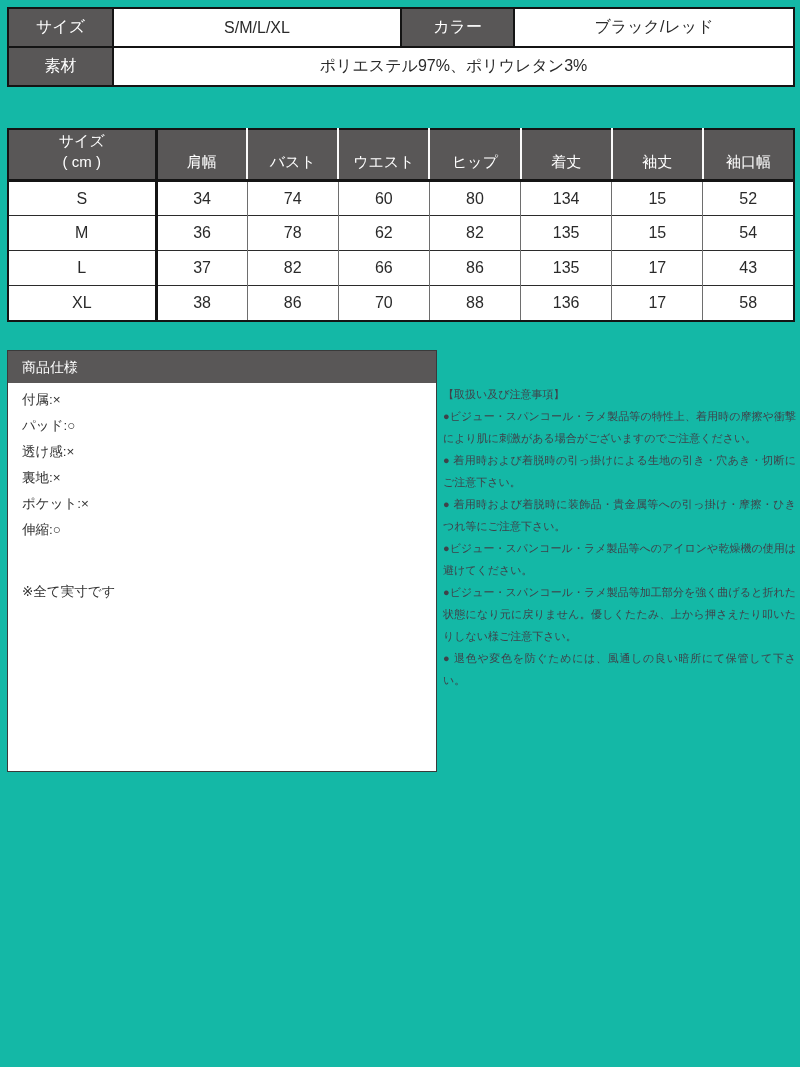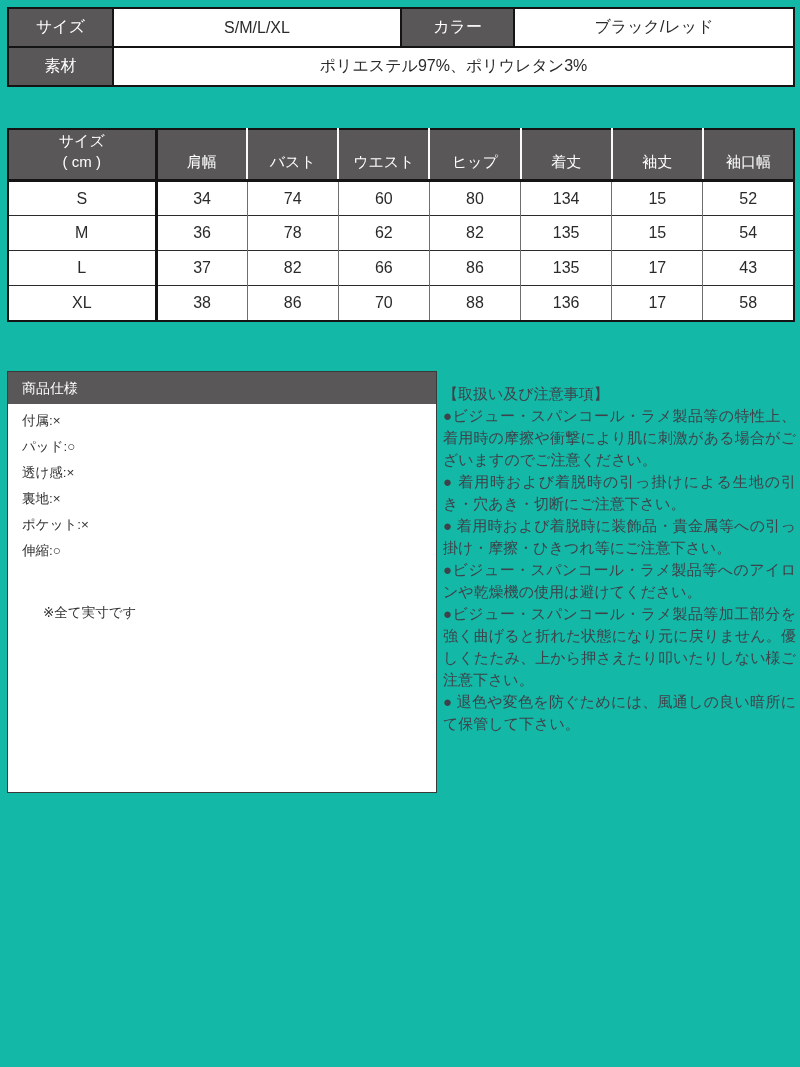--- a/index.html
+++ b/index.html
@@ -47,40 +47,40 @@
     height:35px; text-align:center; vertical-align:middle;
     font-size:16px; color:#2a2a2a; background:#fff;
   }
   .size-table td.size-col { border-right:3px solid #141414; }
   .size-table td.m + td.m { border-left:1px solid #6e6e6e; }
   .size-table tbody tr + tr td { border-top:1px solid #2b2b2b; }
   .size-table { border:2px solid #141414; }
 
   
   .spec-box {
-    position:absolute; left:7px; top:371px;
+    position:absolute; left:7px; top:350px;
     width:430px; height:422px;
     border:1px solid #3a3a3a;
     background:#fff;
   }
   .spec-box-header {
     height:32px; background:#595757;
     color:#fff; font-size:14px; line-height:32px;
     padding-left:14px;
   }
   .spec-box-body {
     padding:4px 14px 0 14px;
     font-size:13.5px; line-height:26px; color:#333;
   }
-  .spec-footnote { margin-top:36px; font-size:13.5px; color:#333;margin-left:21px; }
+  .spec-footnote { margin-top:36px; font-size:13.5px; color:#333; }
 
   
   .notes {
     position:absolute; left:443px; top:383px; width:353px;
-    font-size:15px; line-height:22px; color:#3f424a;
+    font-size:11px; line-height:22px; color:#3f424a;
     text-align:justify;
   }
   .notes p { margin:0; }
 </style>
 </head>
 <body>
 
 <div class="page">
 
   <table class="info-table">

